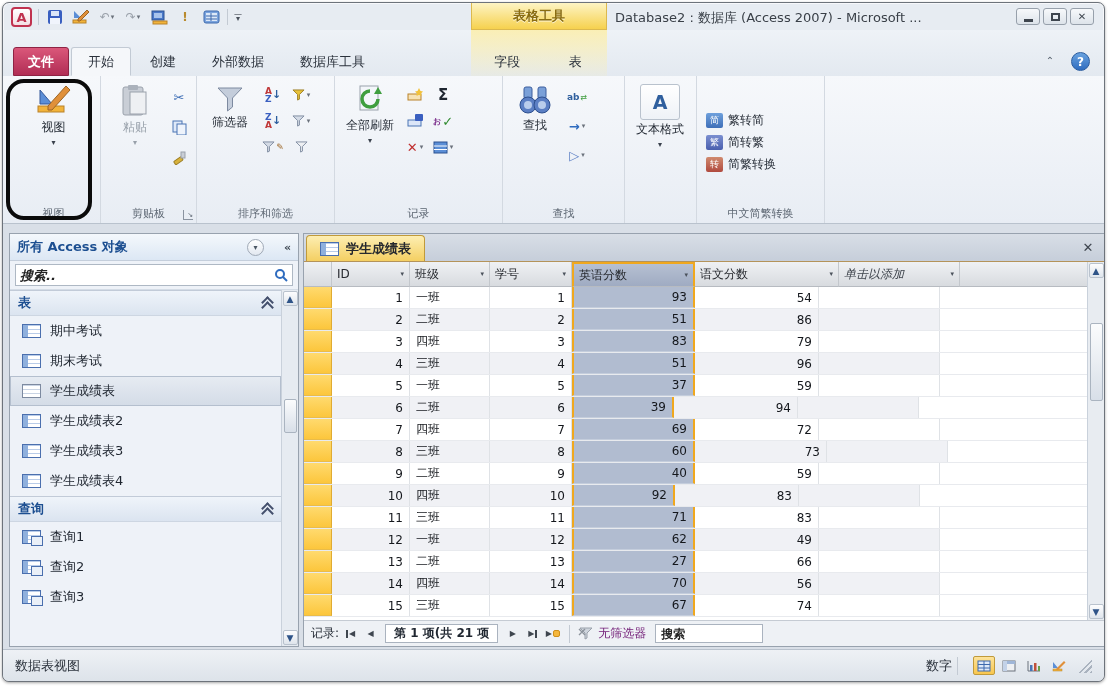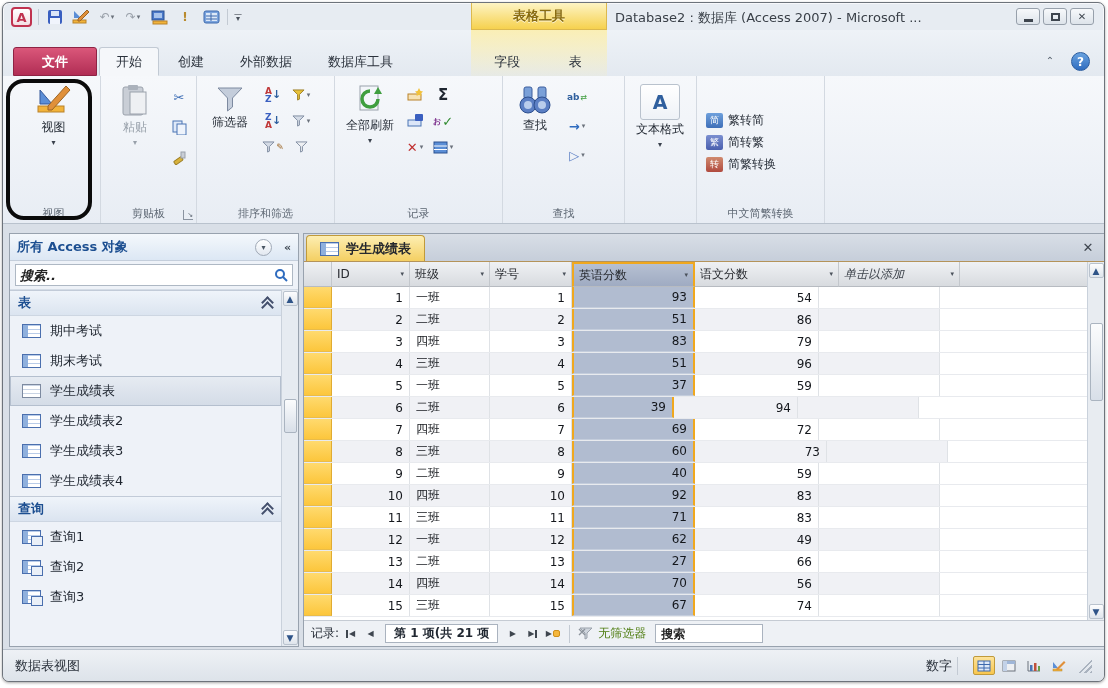--- a/index.html
+++ b/index.html
@@ -20,21 +20,21 @@
   .winbtns { position:absolute; right:10px; top:5px; display:flex; gap:3px; }
   .wbtn { width:24px; height:17px; border:1px solid #97a0ab; border-radius:3px; background:linear-gradient(#f7f9fb,#dde3ea); display:flex; align-items:center; justify-content:center; color:#3f464f; font-size:10px; }
   .min-glyph { width:9px; height:3px; background:#3f464f; margin-top:7px; }
   .max-glyph { width:9px; height:8px; border:2px solid #3f464f; }
 
   
   .tabrow { position:absolute; left:0; top:27px; right:0; height:46px; background:linear-gradient(#eef2f7,#e3e9f0); }
   .ctx-tint { position:absolute; left:468px; top:0; width:136px; height:46px; background:linear-gradient(rgba(252,238,170,.85),rgba(252,238,170,.15)); }
   .tabs { position:absolute; left:10px; bottom:0; display:flex; align-items:flex-end; }
   .tab { height:29px; padding:0 16px; display:flex; align-items:center; font-size:13px; color:#2b323c; margin-right:2px; border:1px solid transparent; border-bottom:none; }
-  .tab.file { background:linear-gradient(#da577a,#b12d54); color:#fff; border-radius:3px 3px 0 0; border:1px solid #8e2344; font-weight:bold; padding:0 28px; }
+  .tab.file { background:linear-gradient(#da577a,#b12d54); color:#fff; border-radius:3px 3px 0 0; border:1px solid #8e2344; font-weight:bold; padding:0 14px; }
   .tab.active { background:#f5f7fa; border:1px solid #c2cad4; border-radius:3px 3px 0 0; border-bottom:1px solid #f5f7fa; }
   .ctx-tabs { position:absolute; left:468px; bottom:0; width:136px; display:flex; justify-content:space-around; align-items:flex-end; }
   .ribbon-ctl { position:absolute; right:44px; bottom:8px; width:20px; height:16px; color:#5a6470; font-size:10px; display:flex; align-items:center; justify-content:center; border:1px solid transparent; }
   .helpbtn { position:absolute; right:14px; bottom:5px; width:19px; height:19px; border-radius:50%; background:linear-gradient(#6aa3e0,#2f6cbf); color:#fff; font-weight:bold; font-size:12px; display:flex; align-items:center; justify-content:center; border:1px solid #2a5c9f; }
 
   
   .ribbon { position:absolute; left:0; top:73px; right:0; height:148px; background:linear-gradient(#f6f8fb,#e8edf4); border-bottom:1px solid #b9c2cd; display:flex; align-items:stretch; padding-left:4px; }
   .group { position:relative; border-right:1px solid #d3d9e1; padding:3px 5px 17px 5px; display:flex; gap:3px; }
   .group-label { position:absolute; left:0; right:0; bottom:2px; text-align:center; font-size:11px; color:#5c6672; white-space:nowrap; }
   .launcher { position:absolute; right:3px; bottom:3px; width:10px; height:10px; border:1px solid #8a93a0; border-top:none; border-right:none; font-size:7px; color:#5c6672; display:flex; align-items:flex-end; justify-content:flex-end; }
@@ -53,21 +53,21 @@
   .cnrows { display:flex; flex-direction:column; justify-content:center; gap:5px; padding:2px 4px; }
   .cnrow { display:flex; align-items:center; gap:5px; font-size:12px; }
   .cn-ic { width:17px; height:15px; border-radius:2px; color:#fff; font-size:9px; display:flex; align-items:center; justify-content:center; }
   .textfmt-box { width:40px; height:36px; border:1px solid #b9c2cd; border-radius:3px; background:linear-gradient(#fff,#eef2f7); display:flex; align-items:center; justify-content:center; color:#2f5f9e; font-weight:bold; font-size:19px; }
 
   
   .mainbg { position:absolute; left:0; top:221px; right:0; bottom:32px; background:#d9dfe7; }
 
   
   .nav { position:absolute; left:6px; top:230px; width:290px; height:414px; border:1px solid #98a2ae; background:#eef2f8; display:flex; flex-direction:column; }
-  .nav-header { height:27px; background:linear-gradient(#f4f8fc,#dce7f4); border-bottom:1px solid #c4cedb; display:flex; align-items:center; padding:0 7px; color:#1d4f91; font-weight:bold; font-size:13px; gap:12px; }
+  .nav-header { height:27px; background:linear-gradient(#f4f8fc,#dce7f4); border-bottom:1px solid #c4cedb; display:flex; align-items:center; padding:0 7px; color:#1d4f91; font-weight:bold; font-size:13px; gap:20px; }
   .nav-header .sp { flex:1; }
   .circ-dd { width:17px; height:17px; border-radius:50%; border:1px solid #9fa9b6; background:linear-gradient(#fff,#e2e8f0); color:#4a5663; font-size:8px; display:flex; align-items:center; justify-content:center; }
   .nav-search { height:29px; padding:3px 5px; border-bottom:1px solid #d4dce6; display:flex; }
   .searchbox { flex:1; background:#fff; border:1px solid #aeb8c4; display:flex; align-items:center; padding:0 4px; }
   .searchbox input { flex:1; border:none; outline:none; font-style:italic; font-weight:bold; font-size:13px; color:#222; background:transparent; font-family:inherit; }
   .searchbox input::placeholder { color:#222; opacity:1; }
   .nav-body { flex:1; display:flex; overflow:hidden; }
   .nav-items { flex:1; overflow:hidden; }
   .sec { height:26px; background:linear-gradient(#eff4fa,#dbe4f0); border-top:1px solid #c2cbd8; border-bottom:1px solid #cdd6e2; display:flex; align-items:center; padding:0 8px; color:#1d4f91; font-weight:bold; font-size:13px; }
   .sec .sp { flex:1; }
@@ -109,21 +109,21 @@
   .gc.fill { flex:1; border-right:none; background:#fff !important; }
   .vscroll { width:17px; background:#e8ecf1; border-left:1px solid #c9d1db; display:flex; flex-direction:column; align-items:center; }
 
   
   .recbar { height:26px; border-top:1px solid #c5cbd3; background:#eef1f5; display:flex; align-items:center; padding:0 7px; gap:3px; font-size:12px; }
   .nbtn { height:18px; min-width:17px; display:flex; align-items:center; justify-content:center; color:#3f464f; font-size:8px; gap:1px; }
   .vbar { width:2px; height:8px; background:#3f464f; }
   .posbox { background:#fff; border:1px solid #aab3bf; height:19px; padding:0 8px; display:flex; align-items:center; font-size:12px; font-weight:bold; margin:0 3px; }
   .newdot { width:7px; height:7px; background:#f5b73d; border:1px solid #cf8f1c; border-radius:2px; }
   .rsep { width:1px; height:18px; background:#c3cad3; margin:0 5px; }
-  .nofilter { display:flex; align-items:center; gap:4px; color:#4d7c0f; }
+  .nofilter { display:flex; align-items:center; gap:4px; color:#701a75; }
   .recsearch { width:108px; background:#fff; border:1px solid #aab3bf; height:19px; display:flex; align-items:center; padding:0 5px; margin-left:6px; }
   .recsearch input { width:100%; border:none; outline:none; font-size:12px; font-weight:bold; color:#222; background:transparent; font-family:inherit; }
   .recsearch input::placeholder { color:#222; opacity:1; }
 
   
   .statusbar { position:absolute; left:0; right:0; bottom:0; height:32px; background:linear-gradient(#eef1f5,#dde3ea); border-top:1px solid #b9c2cd; display:flex; align-items:center; padding:0 12px; border-radius:0 0 6px 6px; }
   .statusbar .sp { flex:1; }
   .stext { font-size:13px; color:#2b323c; }
   .viewbtns { display:flex; align-items:center; gap:3px; margin-left:10px; }
   .vb { width:22px; height:19px; display:flex; align-items:center; justify-content:center; border:1px solid transparent; border-radius:2px; }
@@ -608,21 +608,21 @@
               <div class="gc num selc" style="width: 123px;">40</div>
               <div class="gc num" style="width: 124px;">59</div>
               <div class="gc " style="width: 121px;"></div>
               <div class="gc fill"></div>
             </div>
             <div class="grow alt">
               <div class="gc rowsel" style="width: 28px;"></div>
               <div class="gc num" style="width: 78px;">10</div>
               <div class="gc " style="width: 80px;">四班</div>
               <div class="gc num" style="width: 82px;">10</div>
-              <div class="gc num selc" style="width: 123px;">92</div>
+              <div class="gc num selc" style="width: 103px;">92</div>
               <div class="gc num" style="width: 124px;">83</div>
               <div class="gc " style="width: 121px;"></div>
               <div class="gc fill"></div>
             </div>
             <div class="grow">
               <div class="gc rowsel" style="width: 28px;"></div>
               <div class="gc num" style="width: 78px;">11</div>
               <div class="gc " style="width: 80px;">三班</div>
               <div class="gc num" style="width: 82px;">11</div>
               <div class="gc num selc" style="width: 123px;">71</div>

